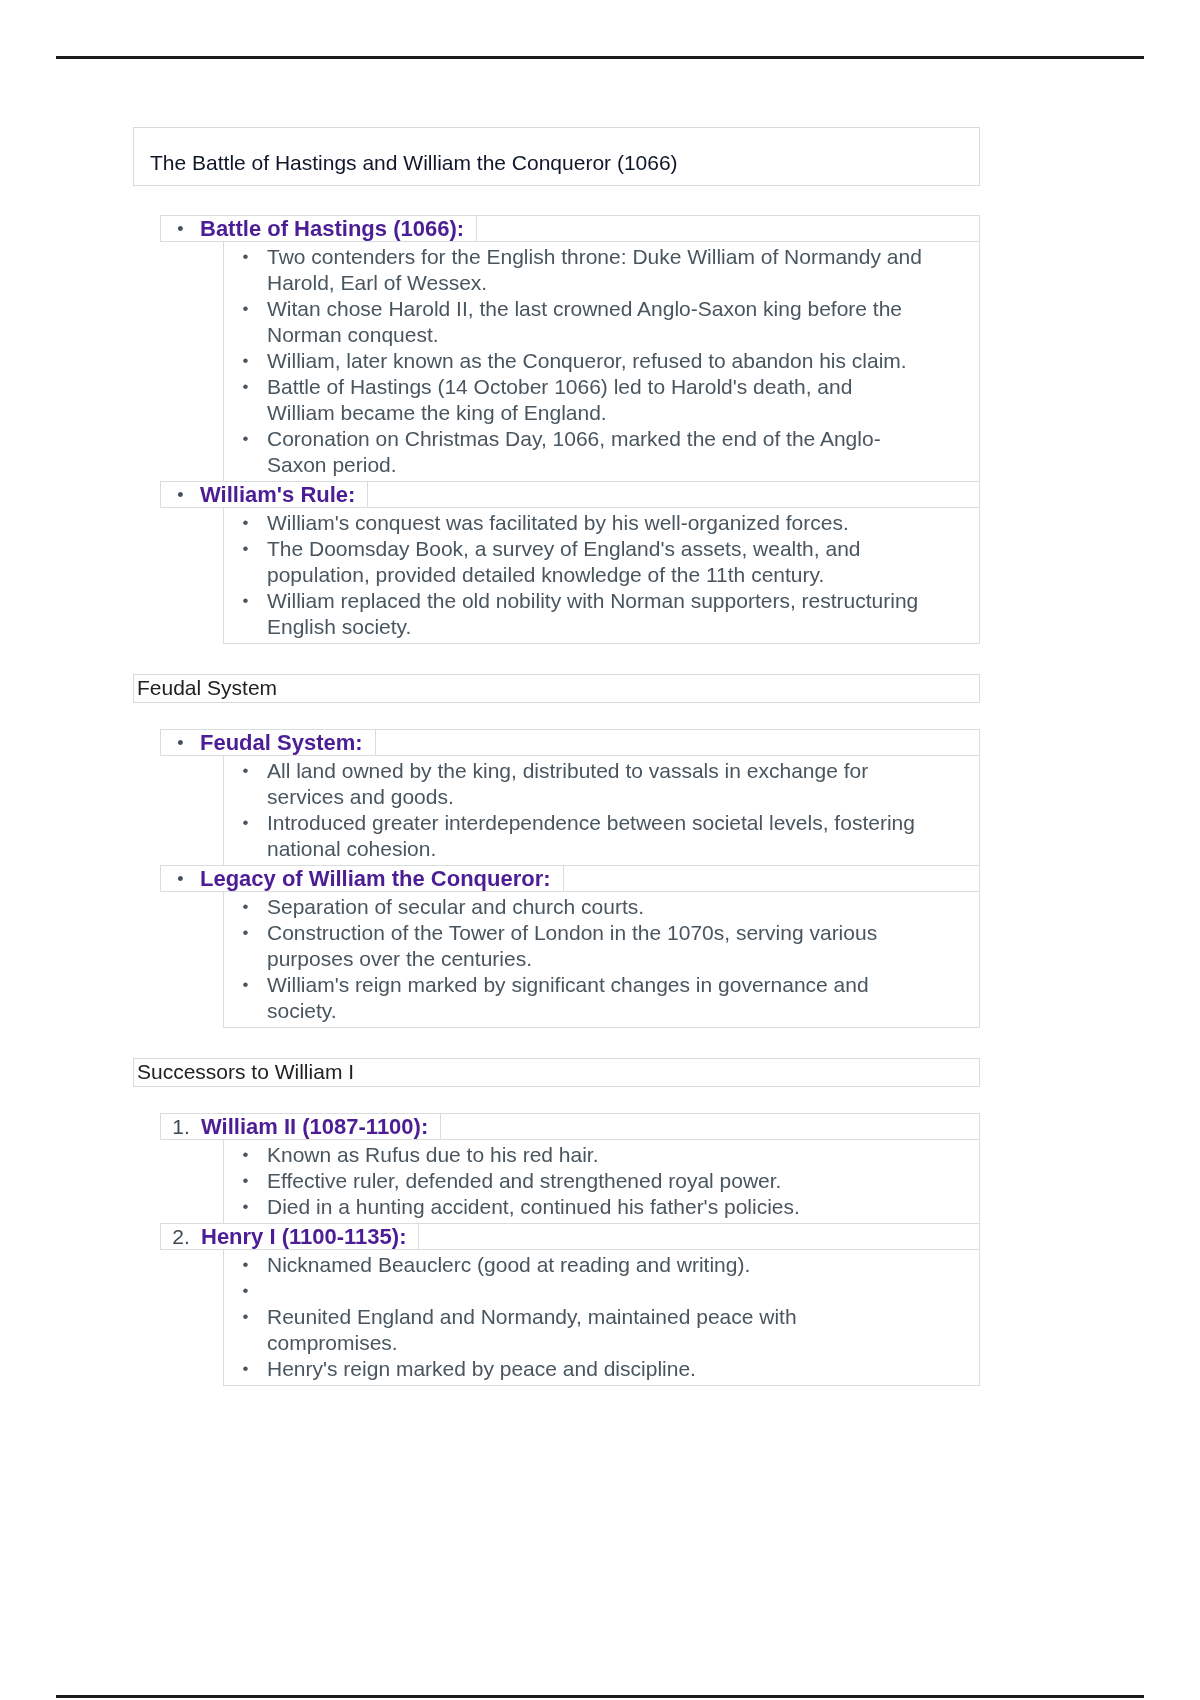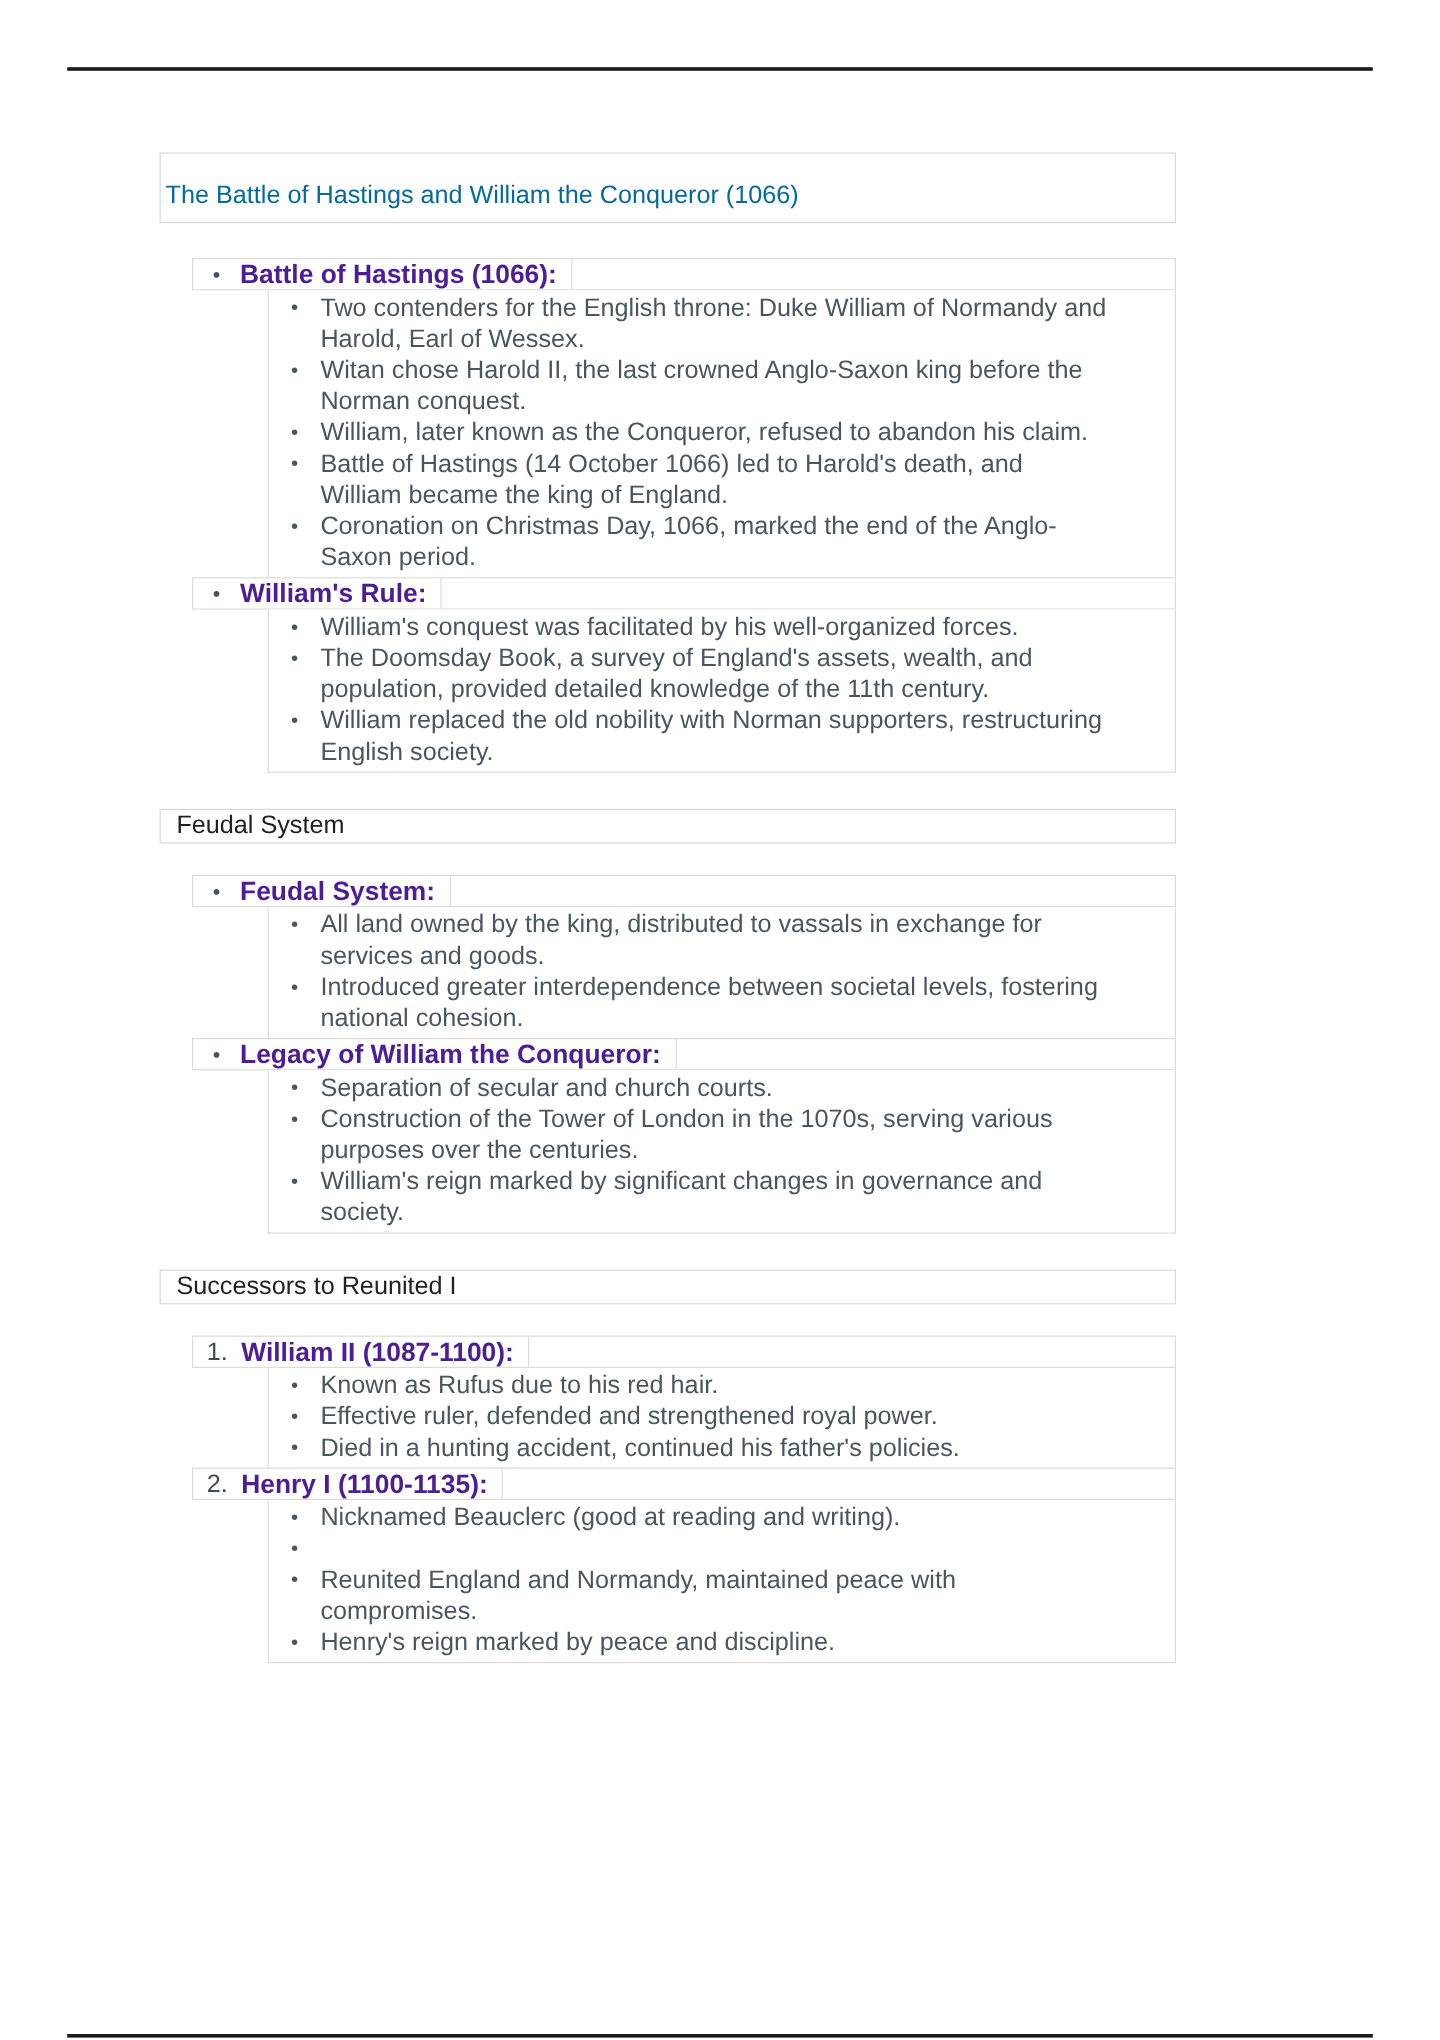--- a/index.html
+++ b/index.html
@@ -20,26 +20,26 @@
 
   
   .doc { position:absolute; left:133px; top:127px; width:847px; }
 
   
   .title-block { border:1px solid #d9d9d9; padding:5px 10px 10px 4px; background:#fff; }
   .doc-title {
     margin:0; font-size:29px; line-height:30px; font-weight:700;
     color:#161616; letter-spacing:0.2px;
   }
-  .doc-subtitle { margin:18px 0 0 0; font-size:21px; line-height:24px; color:#0369a1; }
+  .doc-subtitle { margin:18px 0 0 12px; font-size:21px; line-height:24px; color:#0f172a; }
 
   
   .subheading-block {
     margin-top:30px; border:1px solid #d9d9d9; background:#fff;
-    padding:1px 8px 2px 13px; font-size:21px; line-height:24px; color:#212121;
+    padding:1px 8px 2px 3px; font-size:21px; line-height:24px; color:#212121;
   }
 
   
   .sec { margin:26px 0 0 27px; }
   .sec.first { margin-top:29px; }
 
   .lead-row {
     display:flex; align-items:stretch; border:1px solid #dcdcdc;
     min-height:27px; box-sizing:border-box; background:#fff;
   }
@@ -162,21 +162,21 @@
           <span class="sub-text">Construction of the Tower of London in the 1070s, serving various purposes over the centuries.</span>
         </li>
         <li class="sub-item">
           <span class="sub-marker">•</span>
           <span class="sub-text">William's reign marked by significant changes in governance and society.</span>
         </li>
       </ul>
     </section>
 
     <div class="subheading-block">
-      <span>Successors to Reunited I</span>
+      <span>Successors to William I</span>
     </div>
 
     <section class="sec">
 
       <div class="lead-row">
         <div class="lead-hug">
           <span class="num-cell">1.</span>
           <span class="lead-text">William II (1087-1100):</span>
         </div>
       </div>

